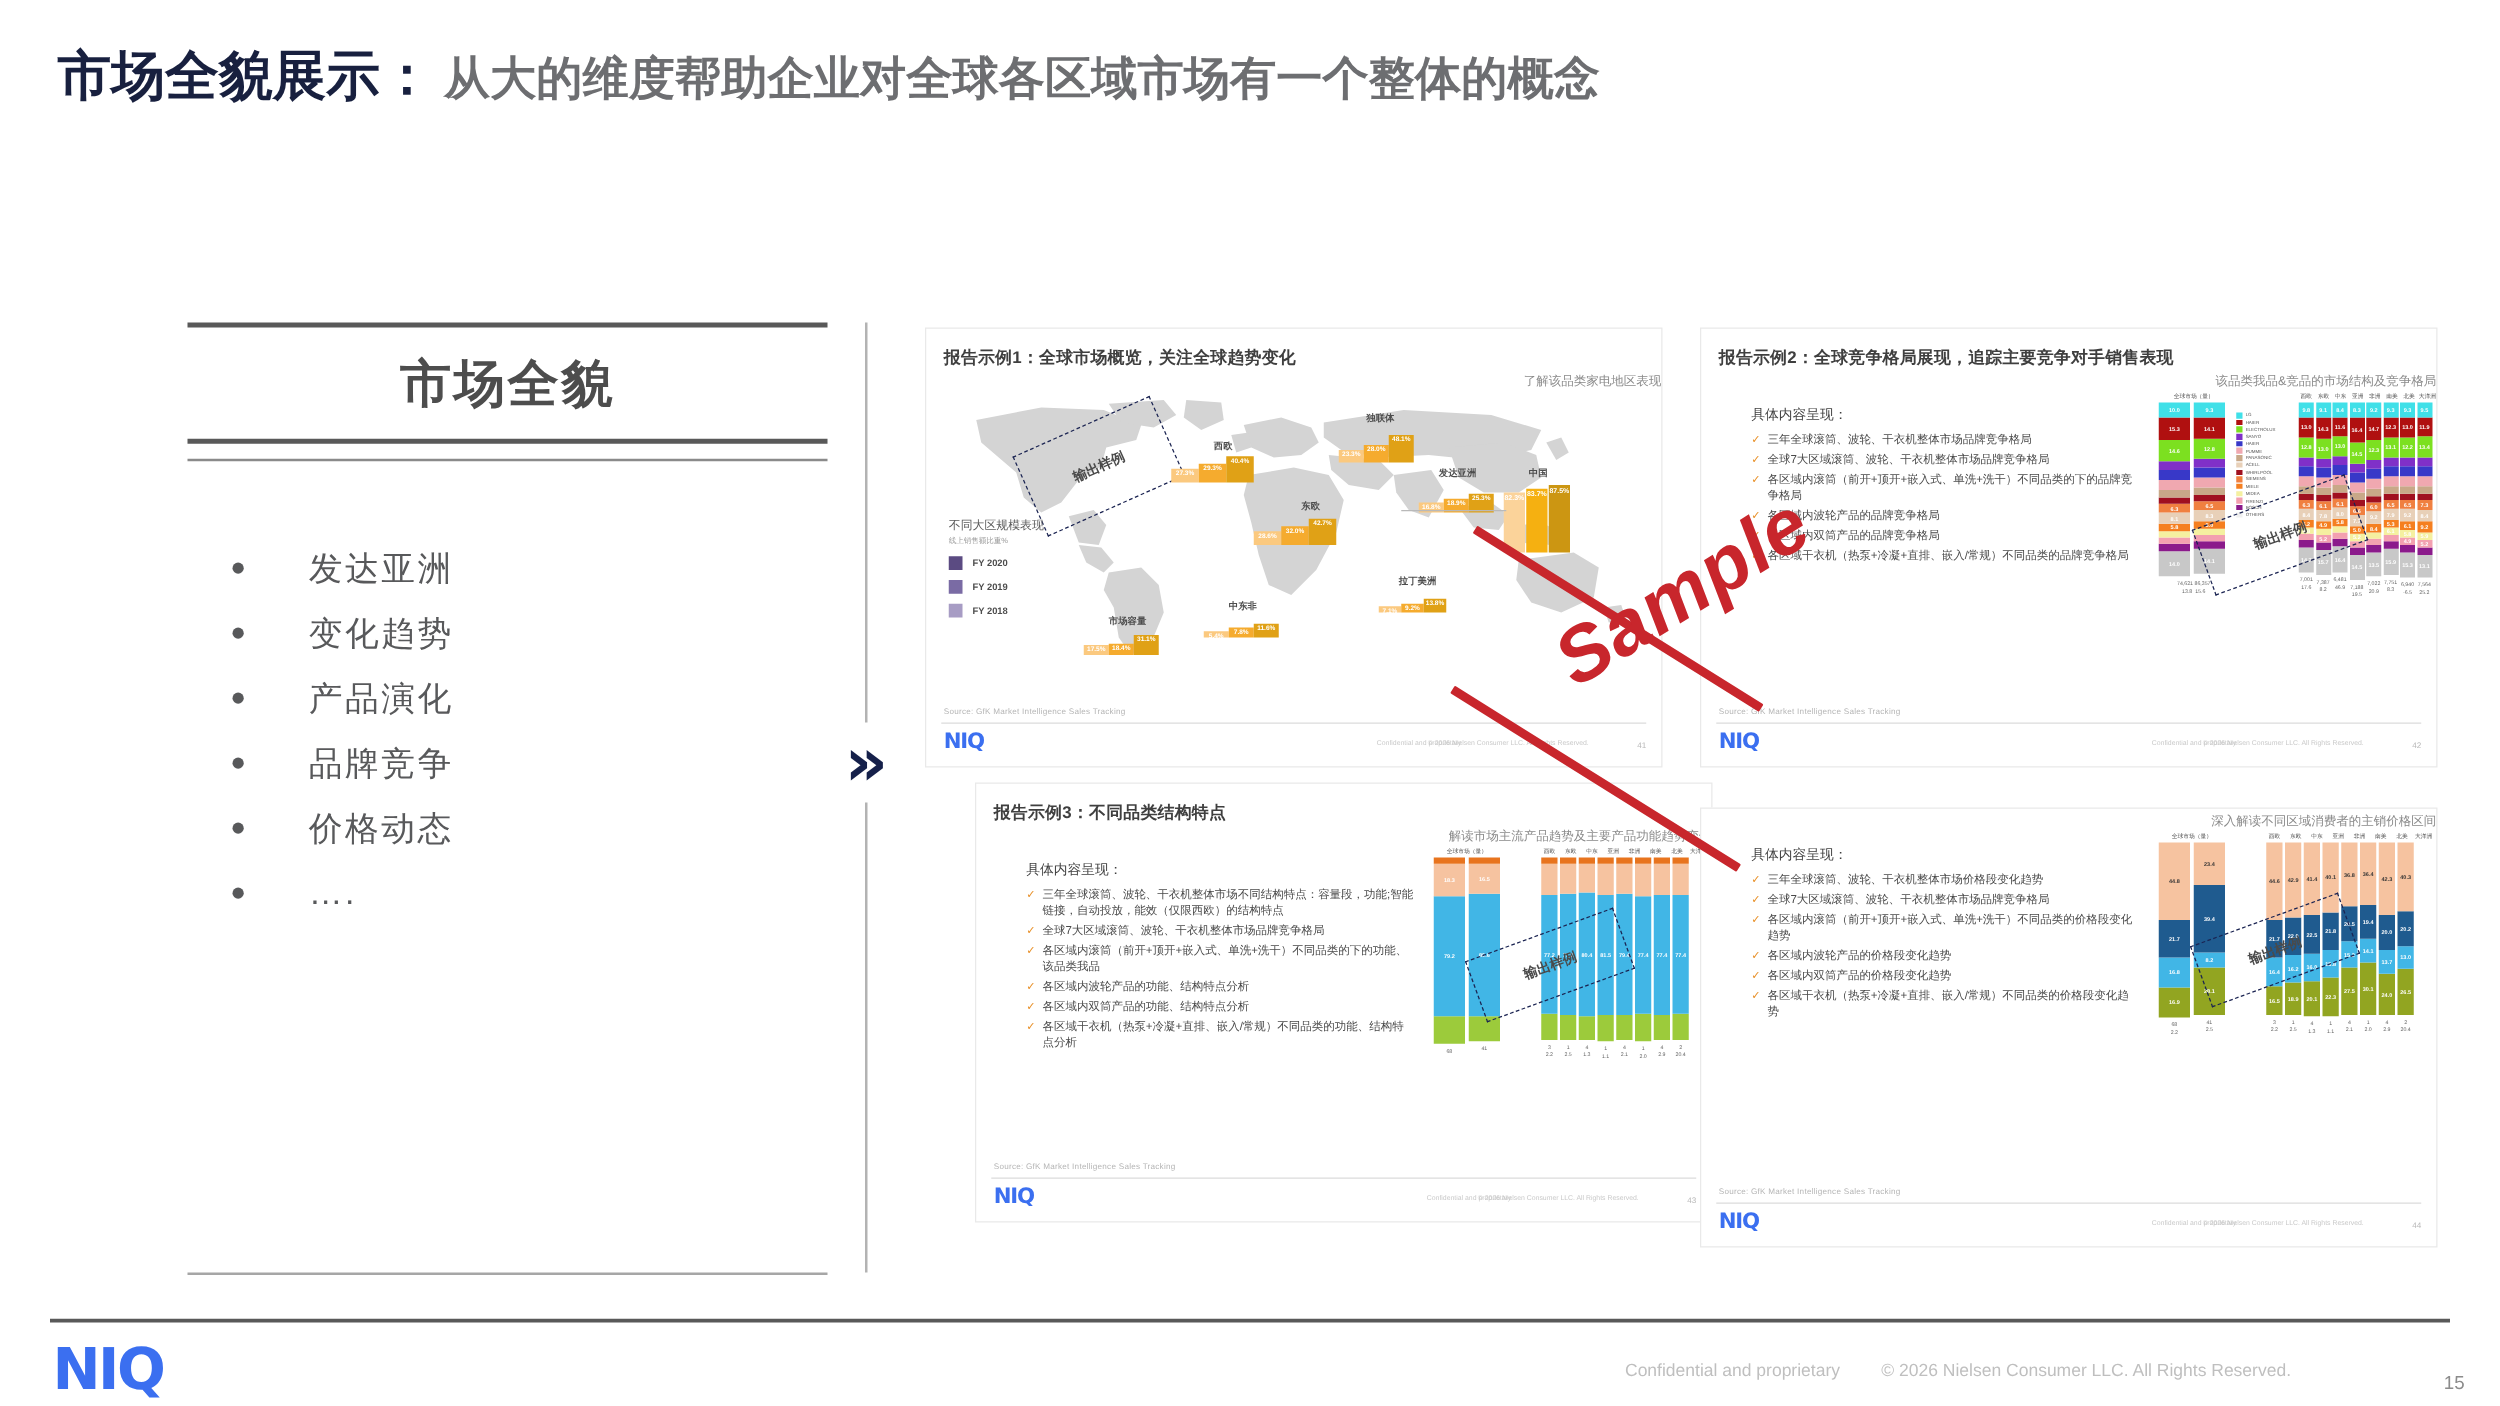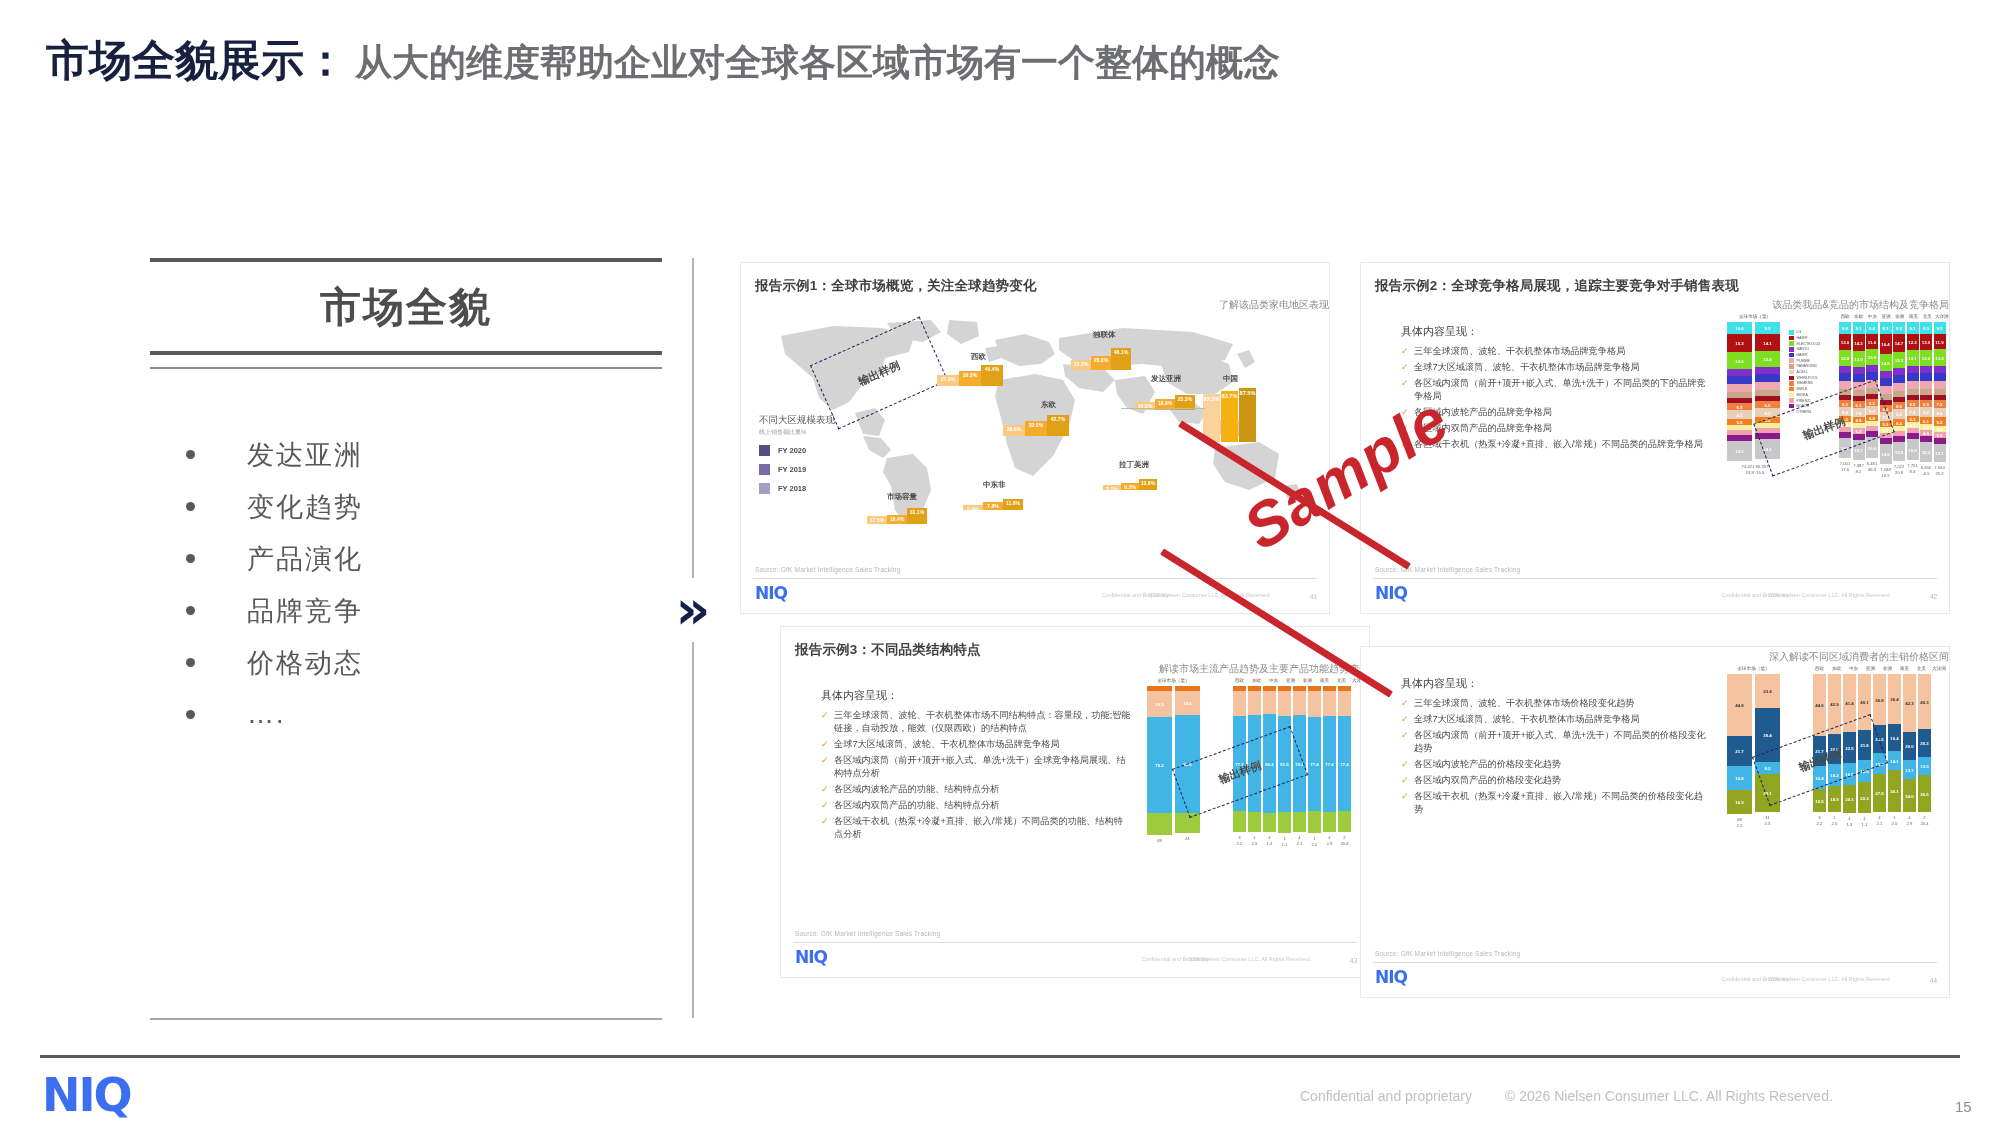--- a/index.html
+++ b/index.html
@@ -896,21 +896,21 @@
           <div class="tc-item">
               <span class="tc-check">✓</span>
               <span class="tc-text">三年全球滚筒、波轮、干衣机整体市场不同结构特点：容量段，功能;智能链接，自动投放，能效（仅限西欧）的结构特点</span>
             </div>
           <div class="tc-item">
               <span class="tc-check">✓</span>
               <span class="tc-text">全球7大区域滚筒、波轮、干衣机整体市场品牌竞争格局</span>
             </div>
           <div class="tc-item">
               <span class="tc-check">✓</span>
-              <span class="tc-text">各区域内滚筒（前开+顶开+嵌入式、单洗+洗干）全球竞争格局展现、结构特点分析</span>
+              <span class="tc-text">各区域内滚筒（前开+顶开+嵌入式、单洗+洗干）不同品类的下的功能、该品类我品</span>
             </div>
           <div class="tc-item">
               <span class="tc-check">✓</span>
               <span class="tc-text">各区域内波轮产品的功能、结构特点分析</span>
             </div>
           <div class="tc-item">
               <span class="tc-check">✓</span>
               <span class="tc-text">各区域内双筒产品的功能、结构特点分析</span>
             </div>
           <div class="tc-item">

